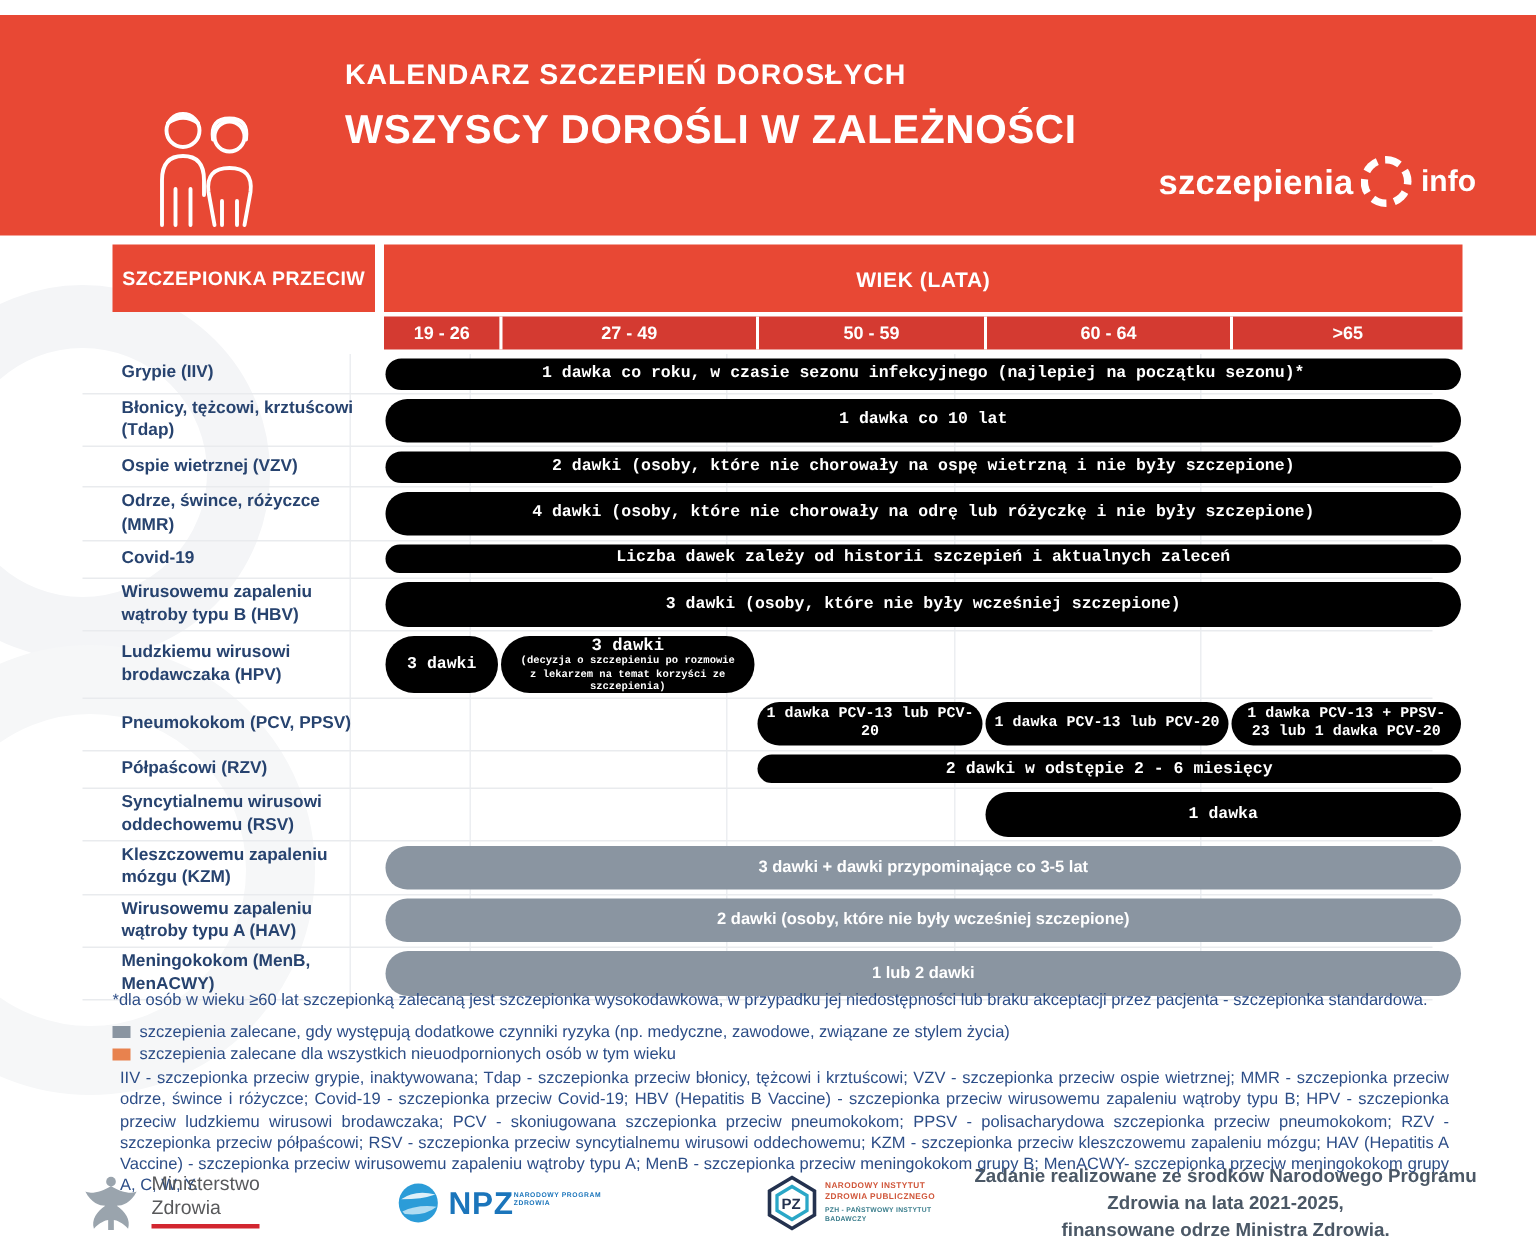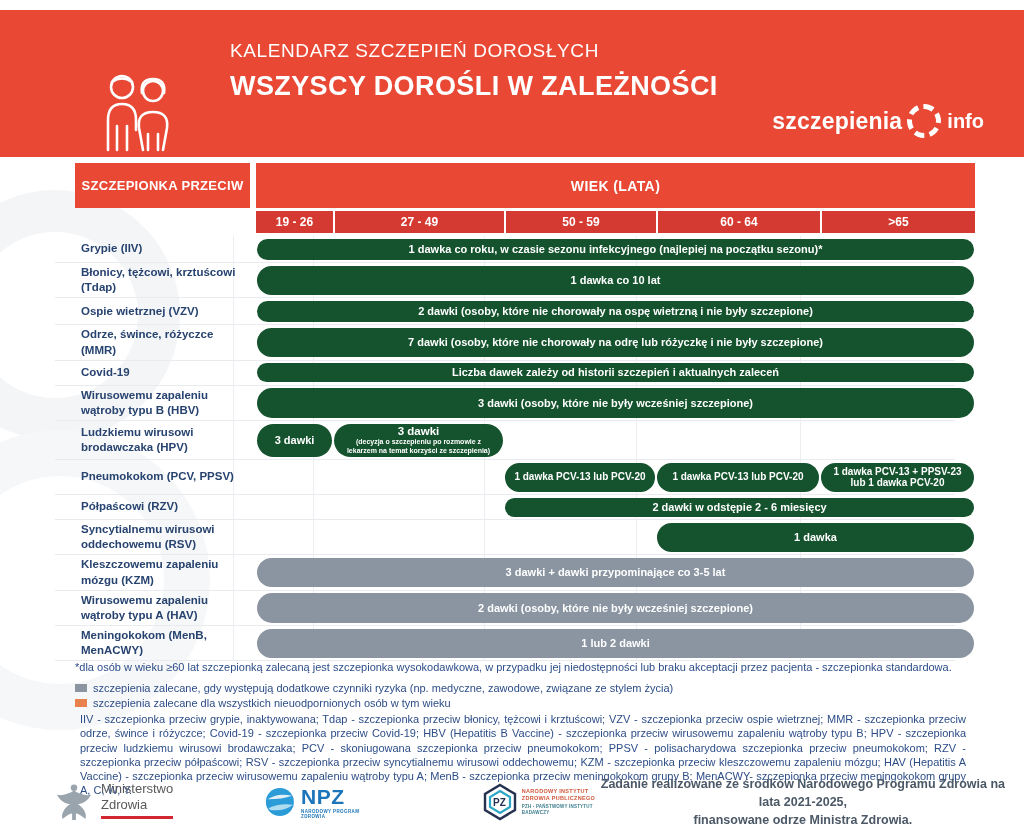--- a/index.html
+++ b/index.html
@@ -9,21 +9,21 @@
 
   
   .wm { position:absolute; border-radius:50%; z-index:0; }
   .wm1 { left:-70px; top:190px; width:250px; height:250px; border:42px solid #f4f5f7; }
   .wm2 { left:-90px; top:430px; width:300px; height:300px; border:46px solid #f6f7f8; }
 
   
   .header-band { position:absolute; top:10px; left:0; width:1024px; height:147px; background:#e84834; z-index:2; display:flex; align-items:center; }
   .people { position:absolute; left:95px; top:52px; }
   .h-titles { position:absolute; left:230px; top:30px; color:#fff; }
-  .h-sub { font-size:19px; font-weight:400; letter-spacing:.6px; margin-bottom:7px; }
+  .h-sub { font-size:19px; font-weight:700; letter-spacing:.6px; margin-bottom:7px; }
   .h-main { font-size:27px; font-weight:800; letter-spacing:.4px; line-height:1.28; }
   .brand { position:absolute; right:40px; top:94px; display:flex; align-items:center; color:#fff; }
   .brand-name { font-size:23px; font-weight:800; letter-spacing:.2px; }
   .brand-ring { width:34px; height:34px; border:5px dashed #fff; border-radius:50%; margin-left:5px; margin-right:-30px; }
   .brand-suffix { font-size:20px; font-weight:700; margin-left:36px; }
 
   
   .tgrid { display:grid; grid-template-columns:181px 77px 171px 152px 164px 155px;padding-left:20px; }
   .table-head { position:absolute; top:163px; left:55px; width:900px; z-index:2; }
   .corner { grid-column:1/2; margin-right:6px; height:45px; background:#e84834; color:#fff;
@@ -36,21 +36,21 @@
   .age-cell.first { border-left:none; }
   .ageband .spacer { height:22px; background:transparent; }
 
   .table-body { position:absolute; top:236px; left:55px; width:900px; z-index:1; }
   .vline { position:absolute; top:0; bottom:0; width:1px; background:#eceef1; z-index:0; }
   .row { position:relative; border-bottom:1px solid #e9ebee; align-items:stretch; }
   .rlabel { grid-column:1/2; z-index:1; display:flex; align-items:center;
             padding:2px 16px 2px 6px; color:#27436f; font-size:11.5px; font-weight:700; line-height:1.32; }
   .bar { z-index:1; margin:2.5px 1px; border-radius:100px; color:#fff; display:flex; flex-direction:column;
          align-items:center; justify-content:center; text-align:center; font-size:11px; font-weight:700; line-height:1.15; padding:0 10px; }
-  .b-or { background:#14532d; }
+  .b-or { background:#000000;font-family:Liberation Mono, monospace; }
   .b-gr { background:#8a95a1; }
   .sp-all { grid-column:2/7; } .sp-c1 { grid-column:2/3; } .sp-c2 { grid-column:3/4; }
   .sp-c3 { grid-column:4/5; } .sp-c4 { grid-column:5/6; } .sp-c5 { grid-column:6/7; }
   .sp-35 { grid-column:4/7; } .sp-45 { grid-column:5/7; }
   .small-txt { font-size:10px; padding:0 5px; }
   .bar .note { font-size:7px; font-weight:600; line-height:1.2; display:block; }
   .bar .main-inline { font-size:11.5px; font-weight:800; }
   .r27{min-height:27px}.r35{min-height:35px}.r25{min-height:25px}.r33{min-height:33px}
   .r39{min-height:39px}.r32{min-height:32px}
 
@@ -63,21 +63,21 @@
   .abbr { position:absolute; top:712px; left:80px; width:886px; color:#2c4d87; font-size:11px;
           line-height:1.3; text-align:justify; z-index:1; }
 
   
   .footer { position:absolute; top:776px; left:55px; width:955px; height:52px; display:flex; align-items:center; z-index:1; }
   .mz { display:flex; align-items:flex-start; }
   .mz-text { margin-left:8px; }
   .mz-name { color:#58595b; font-size:13px; line-height:1.2; }
   .mz-line { height:3px; background:#d22630; margin-top:4px; width:100%; }
   .npz { display:flex; align-items:center; margin-left:92px; }
-  .npz-txt { margin-left:6px; display:flex; flex-direction:column; }
+  .npz-txt { margin-left:6px; display:flex; flex-direction:row; }
   .npz-abbr { color:#1b75bb; font-size:21px; font-weight:800; letter-spacing:.5px; line-height:1; }
   .npz-cap { color:#1b75bb; font-size:4.5px; font-weight:700; letter-spacing:.4px; margin-top:2px; }
   .pzh { display:flex; align-items:center; margin-left:108px; }
   .pzh-txt { margin-left:5px; width:74px; }
   .pzh-l1 { color:#d0563a; font-size:5.5px; font-weight:800; line-height:1.35; letter-spacing:.3px; }
   .pzh-l2 { color:#3a7d8c; font-size:4.5px; font-weight:700; line-height:1.35; letter-spacing:.2px; margin-top:1px; }
   .funding { margin-left:auto; width:470px; text-align:center; color:#4b5866; font-size:12.5px; font-weight:700; line-height:1.45; }
   .funding span { display:block; }
 </style>
 </head>
@@ -140,21 +140,21 @@
     <div class="row tgrid r35">
       <div class="rlabel">Błonicy, tężcowi, krztuścowi (Tdap)</div>
       <div class="bar b-or sp-all">1 dawka co 10 lat</div>
     </div>
     <div class="row tgrid r27">
       <div class="rlabel">Ospie wietrznej (VZV)</div>
       <div class="bar b-or sp-all">2 dawki (osoby, które nie chorowały na ospę wietrzną i nie były szczepione)</div>
     </div>
     <div class="row tgrid r33">
       <div class="rlabel">Odrze, śwince, różyczce (MMR)</div>
-      <div class="bar b-or sp-all">7 dawki (osoby, które nie chorowały na odrę lub różyczkę i nie były szczepione)</div>
+      <div class="bar b-or sp-all">4 dawki (osoby, które nie chorowały na odrę lub różyczkę i nie były szczepione)</div>
     </div>
     <div class="row tgrid r25">
       <div class="rlabel">Covid-19</div>
       <div class="bar b-or sp-all">Liczba dawek zależy od historii szczepień i aktualnych zaleceń</div>
     </div>
     <div class="row tgrid r33">
       <div class="rlabel">Wirusowemu zapaleniu wątroby typu B (HBV)</div>
       <div class="bar b-or sp-all">3 dawki (osoby, które nie były wcześniej szczepione)</div>
     </div>
     <div class="row tgrid r39">

